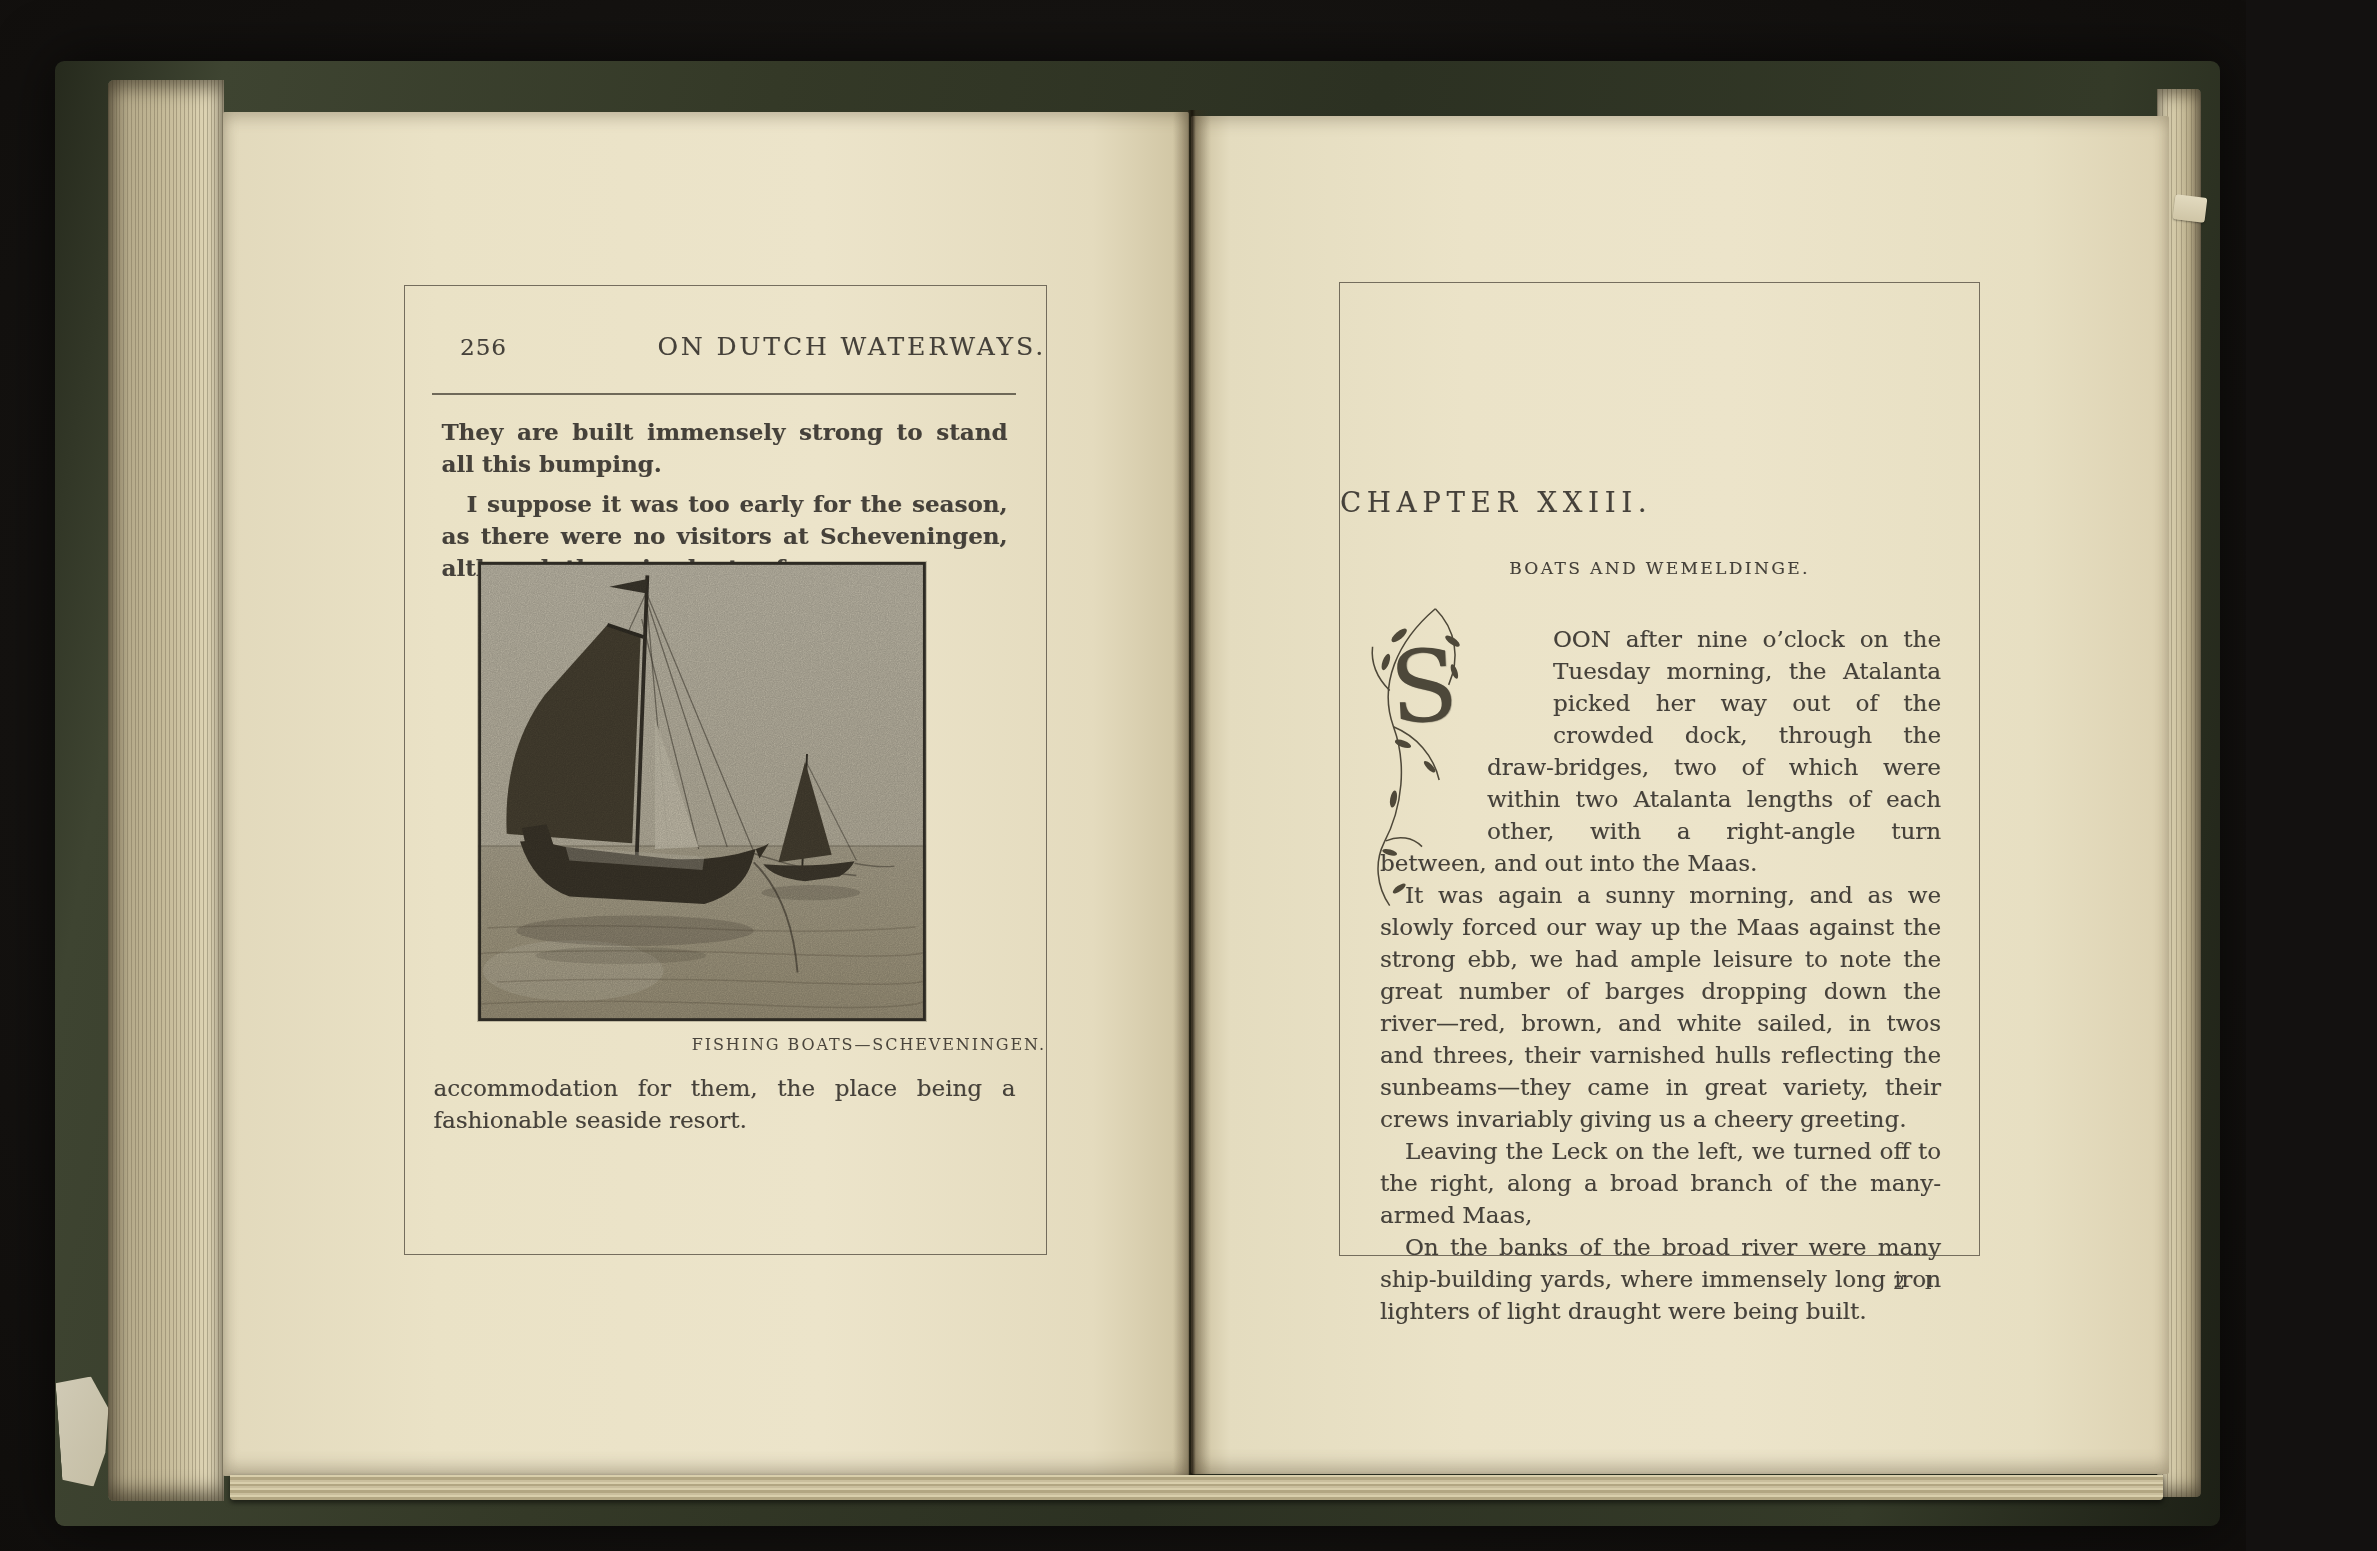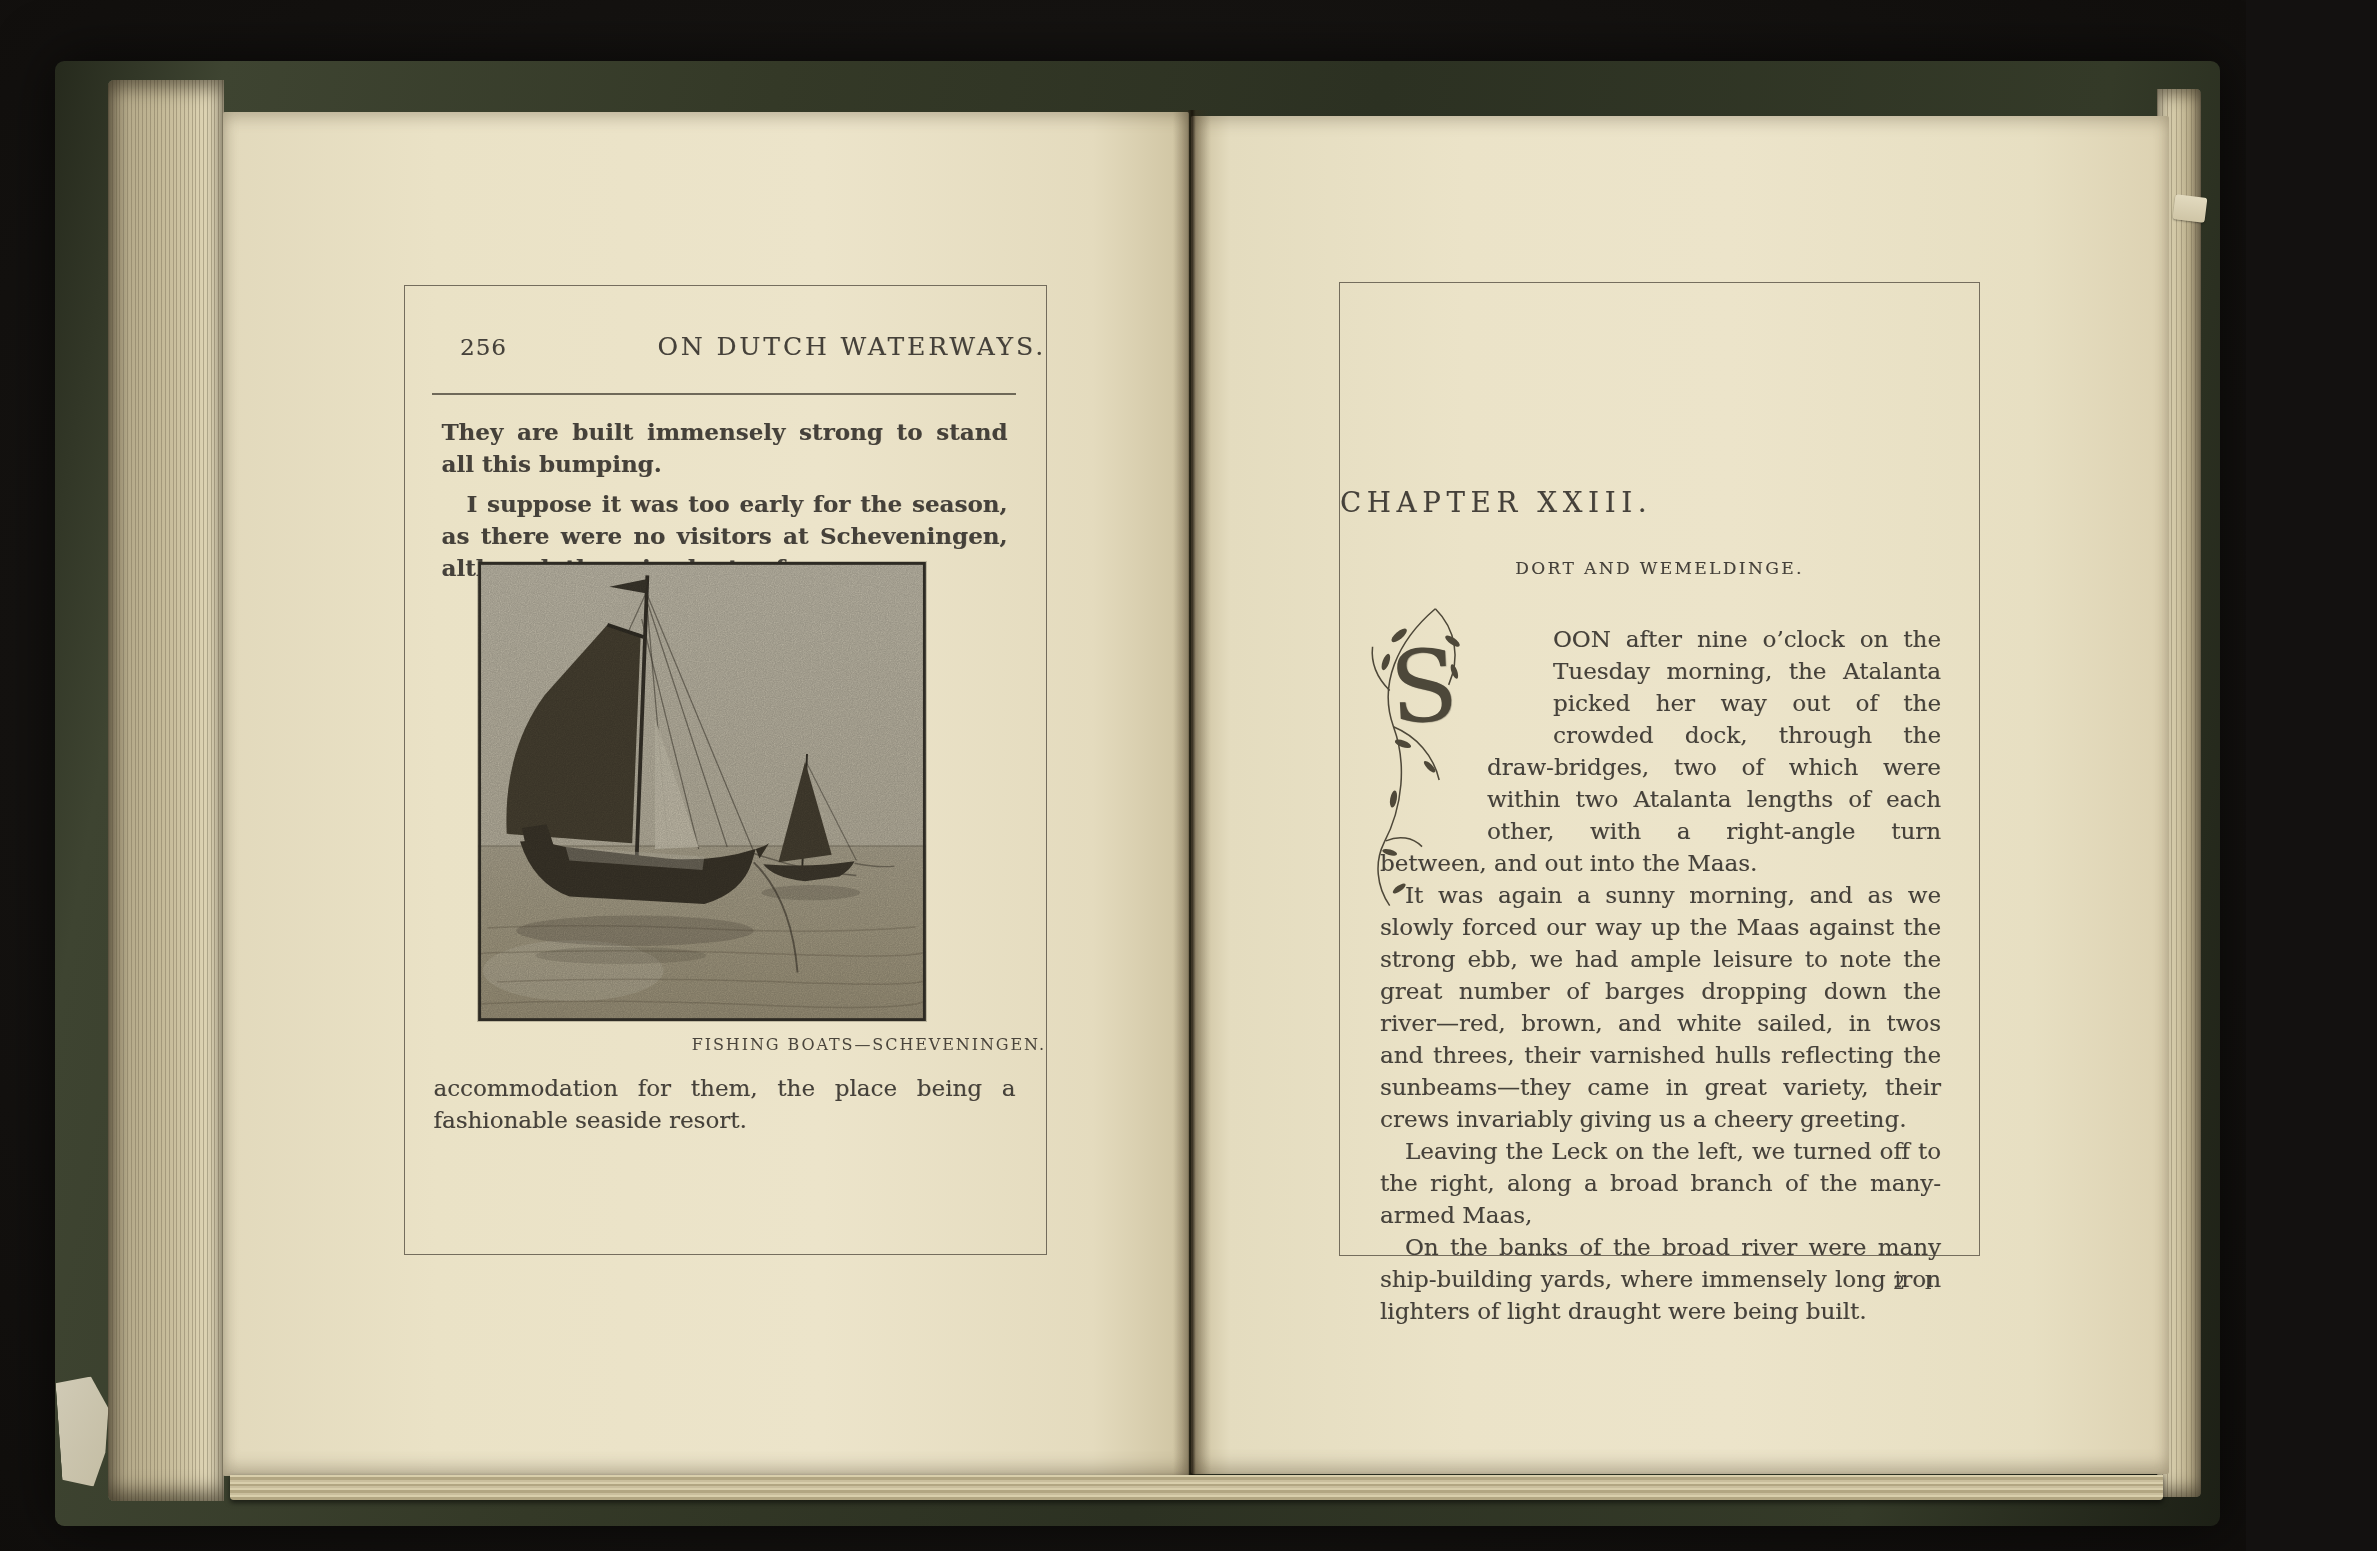--- a/index.html
+++ b/index.html
@@ -163,21 +163,21 @@
 
     <div class="abs caption">FISHING BOATS—SCHEVENINGEN.</div>
 
     <div class="abs lp-text2 ink">
       <p>accommodation for them, the place being a fashionable seaside resort.</p>
     </div>
   </div>
 
   <div class="abs frame frame-right">
     <div class="abs chap-head ink">CHAPTER XXIII.</div>
-    <div class="abs chap-sub ink">DORT AND WEMELDINGE.</div>
+    <div class="abs chap-sub ink">BOATS AND WEMELDINGE.</div>
 
     <div class="abs ornament">
       <svg viewBox="0 0 150 330" width="143" height="314">
         <g stroke="#4e4839" fill="none" stroke-width="1.6">
           <path d="M78,6 C38,40 18,86 34,130 C48,168 44,214 24,252 C14,272 16,298 30,318"></path>
           <path d="M78,6 C100,28 104,58 92,86"></path>
           <path d="M34,130 C58,140 76,160 82,186"></path>
           <path d="M30,92 C18,80 10,64 12,46"></path>
           <path d="M26,250 C40,244 54,246 64,256"></path>
         </g>

